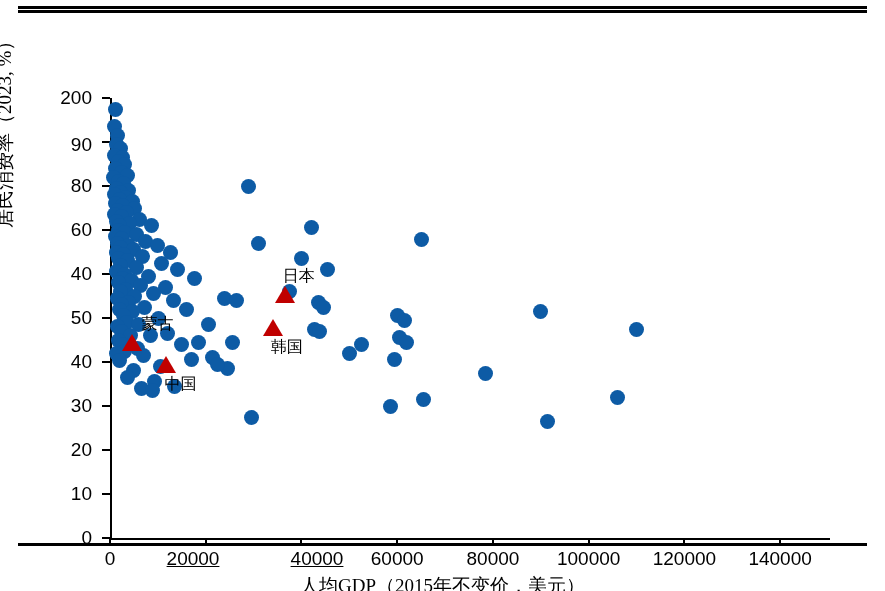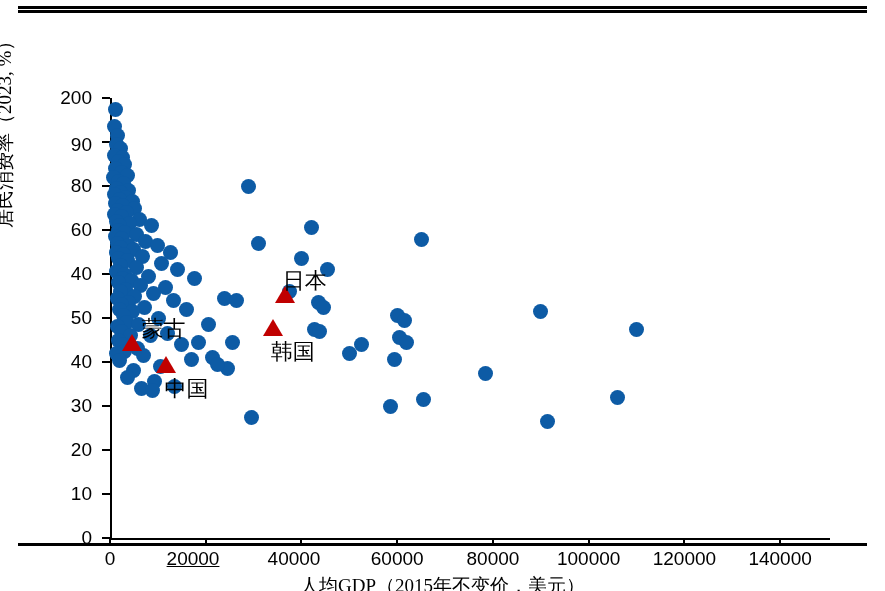--- a/index.html
+++ b/index.html
@@ -58,21 +58,21 @@
     position:absolute;width:15px;height:15px;border-radius:50%;
     background:#0d5ba5;
   }
   .tri{
     position:absolute;width:0;height:0;
     border-left:10px solid transparent;
     border-right:10px solid transparent;
     border-bottom:17px solid #C00000;
   }
   .pt-label{
-    position:absolute;font-size:22px;color:#000;white-space:nowrap;
+    position:absolute;font-size:16px;color:#000;white-space:nowrap;
     font-family:Liberation Sans, sans-serif;
   }
 
   
   .foot-rule{position:absolute;left:18px;top:543px;width:849px;height:3px;background:#000;}
   .foot-text{
     position:absolute;left:22px;top:552px;
     font-size:21px;color:#000;white-space:nowrap;
     font-family:"Liberation Serif","DejaVu Serif",serif;
   }
@@ -114,21 +114,21 @@
         <div class="ytick-label" style="top: 45px; left: 48px; margin-top: 12px;">90</div>
         <div class="ytick" style="top: 19px;"></div>
         <div class="ytick-label" style="top: 10px; left: 48px;">200</div>
       </div>
     <div id="xticks">
         <div class="xtick" style="left: 109px;"></div>
         <div class="xtick-label" style="left: 60px; width: 100px;">0</div>
         <div class="xtick" style="left: 204.733px;"></div>
         <div class="xtick-label" style="left: 143px; width: 100px; text-decoration: underline;">20000</div>
         <div class="xtick" style="left: 300.467px;"></div>
-        <div class="xtick-label" style="left: 244px; width: 100px;">40000</div>
+        <div class="xtick-label" style="left: 267px; width: 100px; text-decoration: underline;">40000</div>
         <div class="xtick" style="left: 396.2px;"></div>
         <div class="xtick-label" style="left: 347.2px; width: 100px;">60000</div>
         <div class="xtick" style="left: 491.933px;"></div>
         <div class="xtick-label" style="left: 442.933px; width: 100px;">80000</div>
         <div class="xtick" style="left: 587.667px;"></div>
         <div class="xtick-label" style="left: 538.667px; width: 100px;">100000</div>
         <div class="xtick" style="left: 683.4px;"></div>
         <div class="xtick-label" style="left: 634.4px; width: 100px;">120000</div>
         <div class="xtick" style="left: 779.133px;"></div>
         <div class="xtick-label" style="left: 730.133px; width: 100px;">140000</div>

